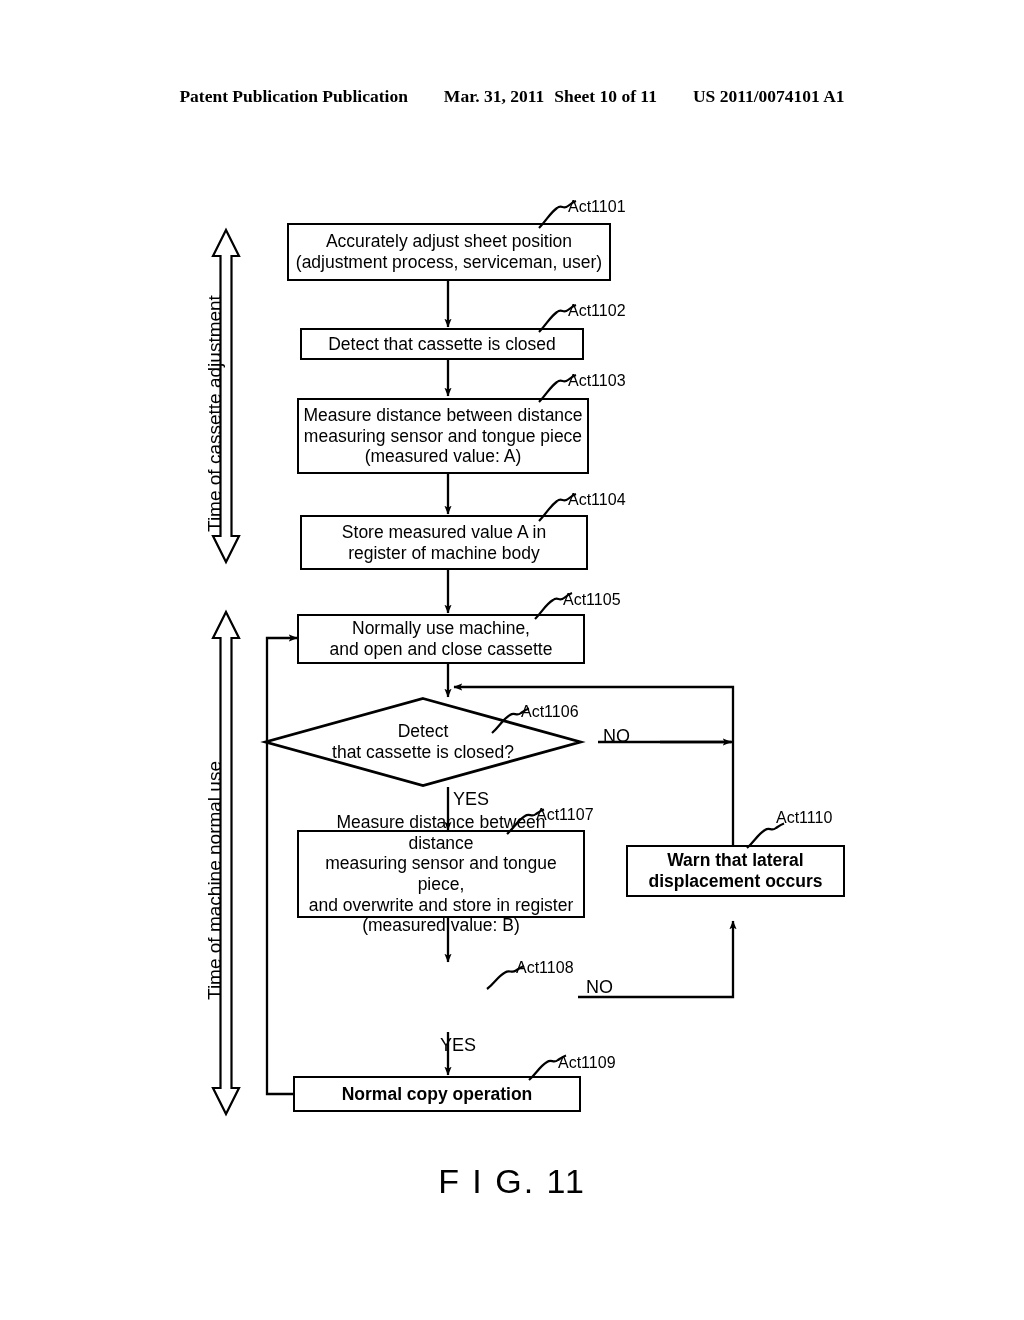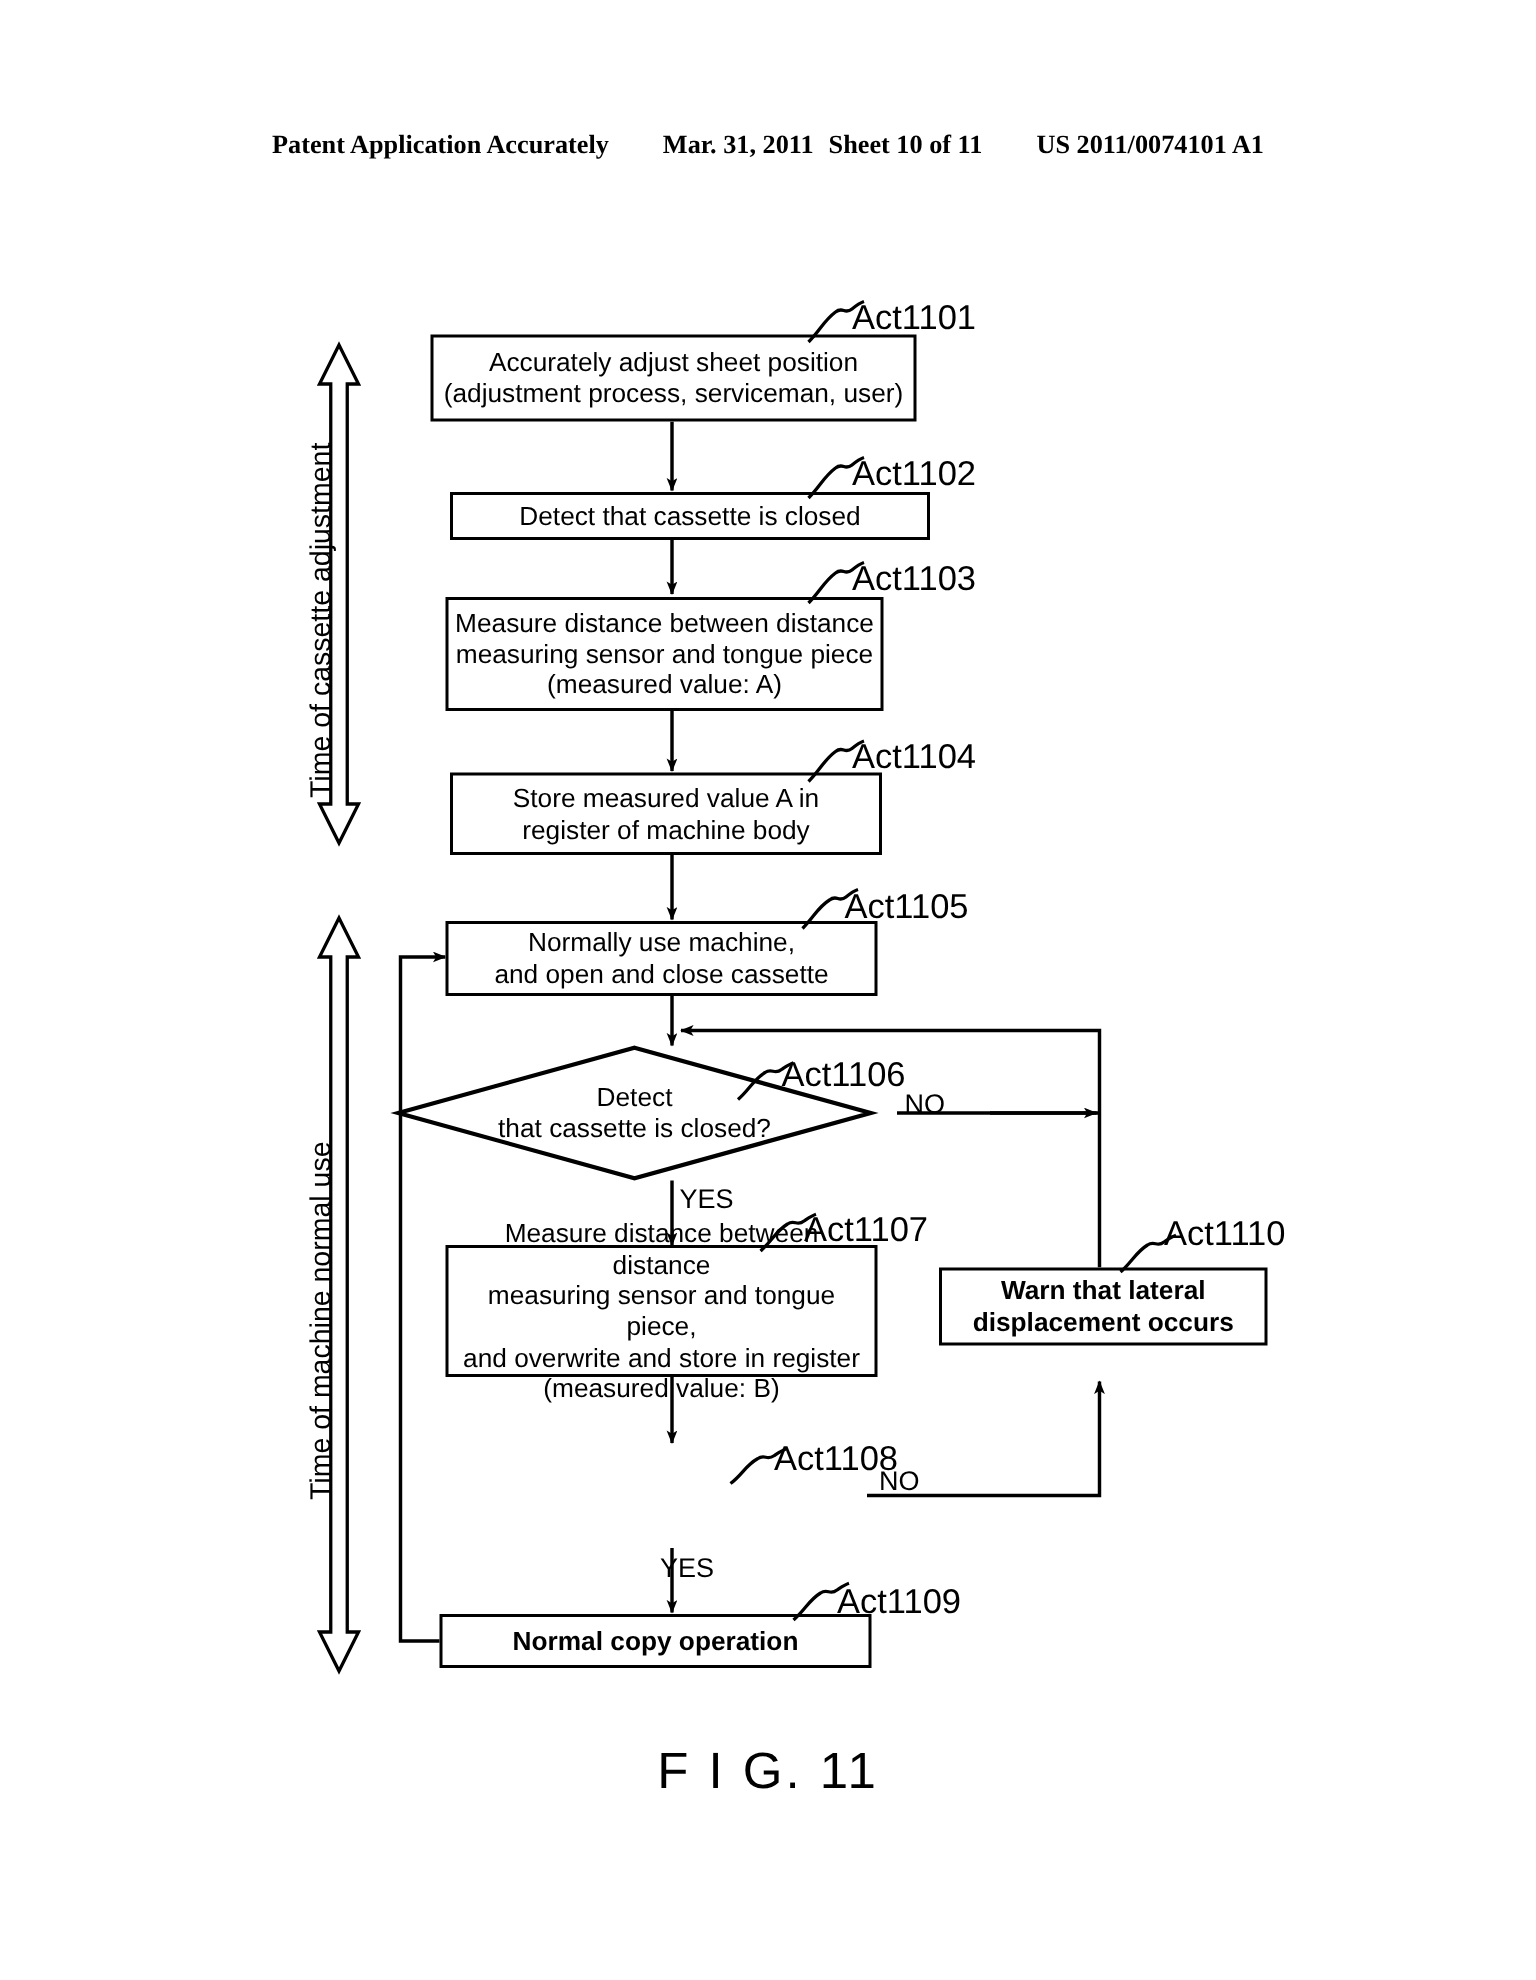--- a/index.html
+++ b/index.html
@@ -91,21 +91,21 @@
     justify-content: center;
     text-align: center;
     font-size: 17.5px;
     line-height: 1.18;
     white-space: pre-line;
   }
 
   
   .act-tag {
     position: absolute;
-    font-size: 23px;
+    font-size: 16px;
     white-space: nowrap;
     z-index: 6;
   }
   .act-tilde {
     position: absolute;
     z-index: 6;
   }
 
   
   .branch-label {
@@ -131,21 +131,21 @@
     left: 0; top: 0;
     width: 1024px; height: 1320px;
     z-index: 2;
     pointer-events: none;
   }
 </style>
 </head>
 <body>
 
 <div id="patent-header">
-  <span class="hdr-seg">Patent Application Accurately</span><span class="gap-a"></span><span class="hdr-seg">Mar. 31, 2011</span><span class="gap-b"></span><span class="hdr-seg">Sheet 10 of 11</span><span class="gap-c"></span><span class="hdr-seg">US 2011/0074101 A1</span>
+  <span class="hdr-seg">Patent Publication Publication</span><span class="gap-a"></span><span class="hdr-seg">Mar. 31, 2011</span><span class="gap-b"></span><span class="hdr-seg">Sheet 10 of 11</span><span class="gap-c"></span><span class="hdr-seg">US 2011/0074101 A1</span>
 </div>
 
 <div id="flow-canvas">
 
   <svg id="wire-layer" viewBox="0 0 1024 1320">
     <defs>
       <marker id="ah" markerWidth="10" markerHeight="10" refX="8.4" refY="3.6" orient="auto" markerUnits="userSpaceOnUse">
         <path d="M0,0 L9,3.6 L0,7.2 L2.2,3.6 z" fill="#000"></path>
       </marker>
     </defs>
@@ -182,21 +182,21 @@
 
   <div class="node-box" style="left:287px; top:223px; width:324px; height:58px;align-items:center;">
     <span class="txt">Accurately adjust sheet position
 (adjustment process, serviceman, user)</span>
   </div>
   <svg class="act-tilde" style="left:537px; top:196px;" width="40" height="34">
     <path d="M2,32 C10,24 12,18 20,12 C25,8 26,14 31,10 C34,7.5 36,6 39,5" stroke="#000" stroke-width="2.2" fill="none"></path>
   </svg>
   <div class="act-tag" style="left:568px; top:198px;">Act1101</div>
 
-  <div class="node-box" style="left:300px; top:328px; width:320px; height:32px;">
+  <div class="node-box" style="left:300px; top:328px; width:284px; height:32px;">
     <span class="txt">Detect that cassette is closed</span>
   </div>
   <svg class="act-tilde" style="left:537px; top:300px;" width="40" height="34">
     <path d="M2,32 C10,24 12,18 20,12 C25,8 26,14 31,10 C34,7.5 36,6 39,5" stroke="#000" stroke-width="2.2" fill="none"></path>
   </svg>
   <div class="act-tag" style="left:568px; top:302px;">Act1102</div>
 
   <div class="node-box" style="left:297px; top:398px; width:292px; height:76px;">
     <span class="txt">Measure distance between distance
 measuring sensor and tongue piece

